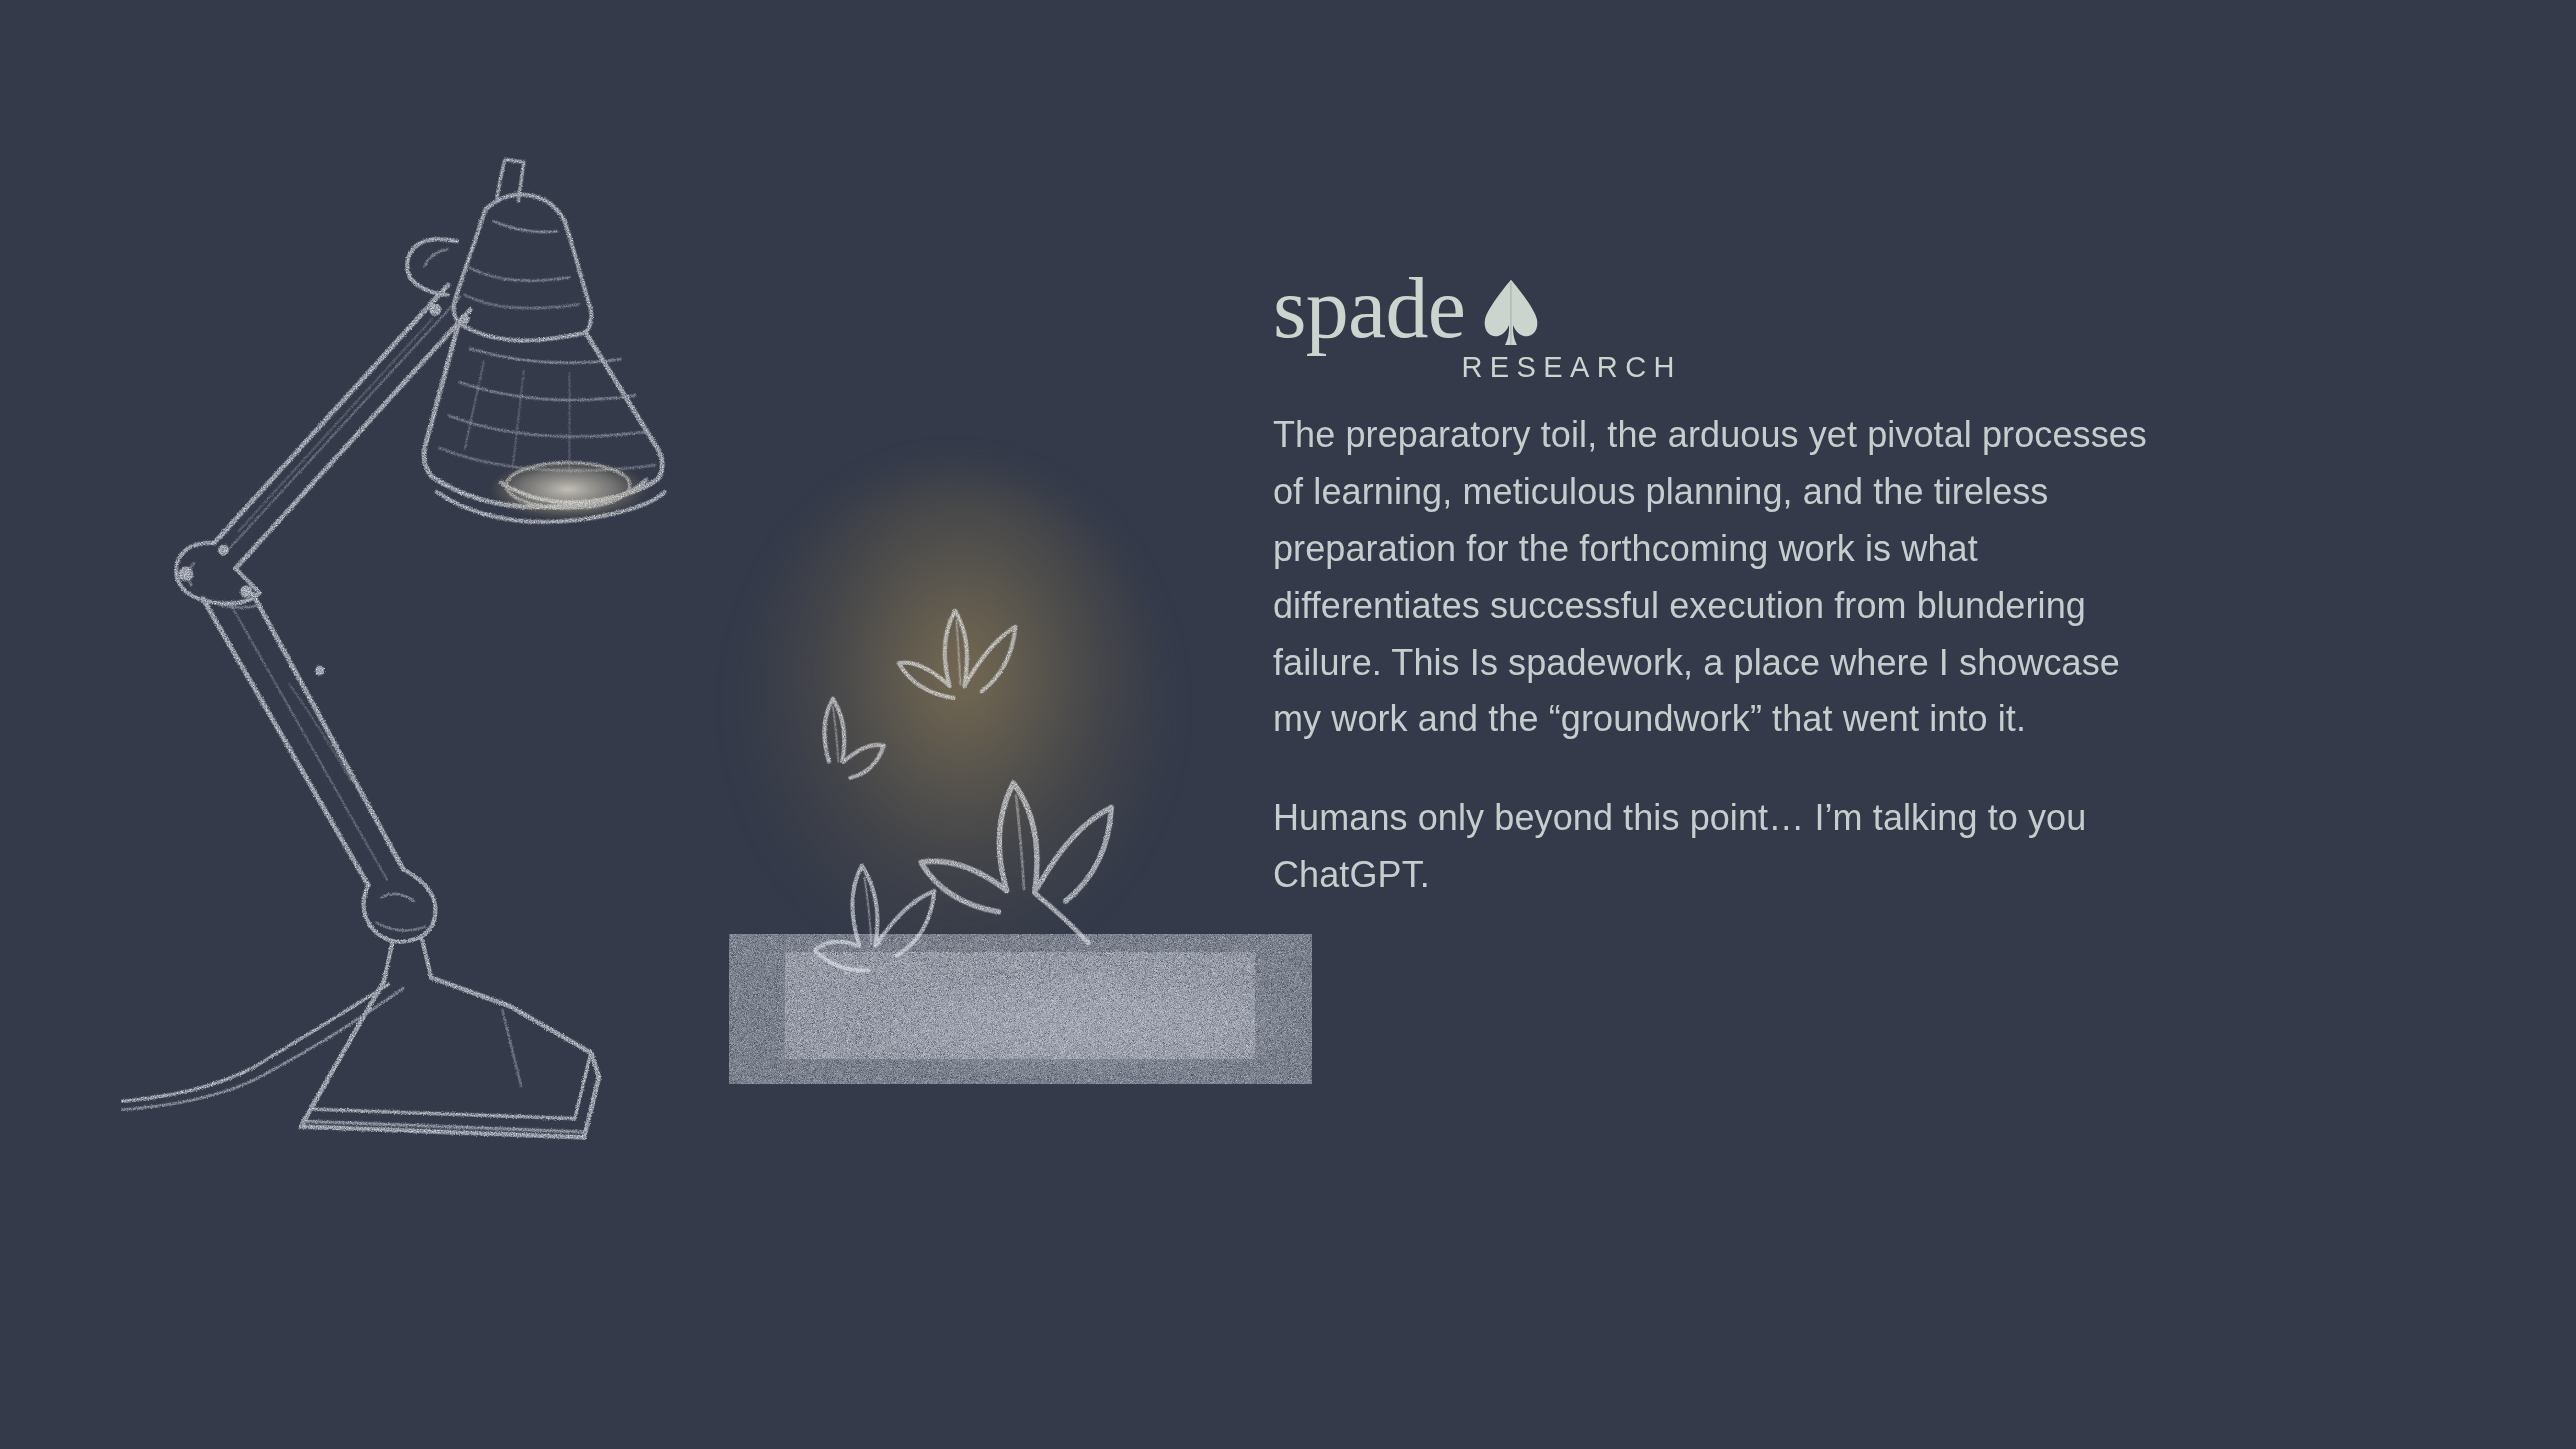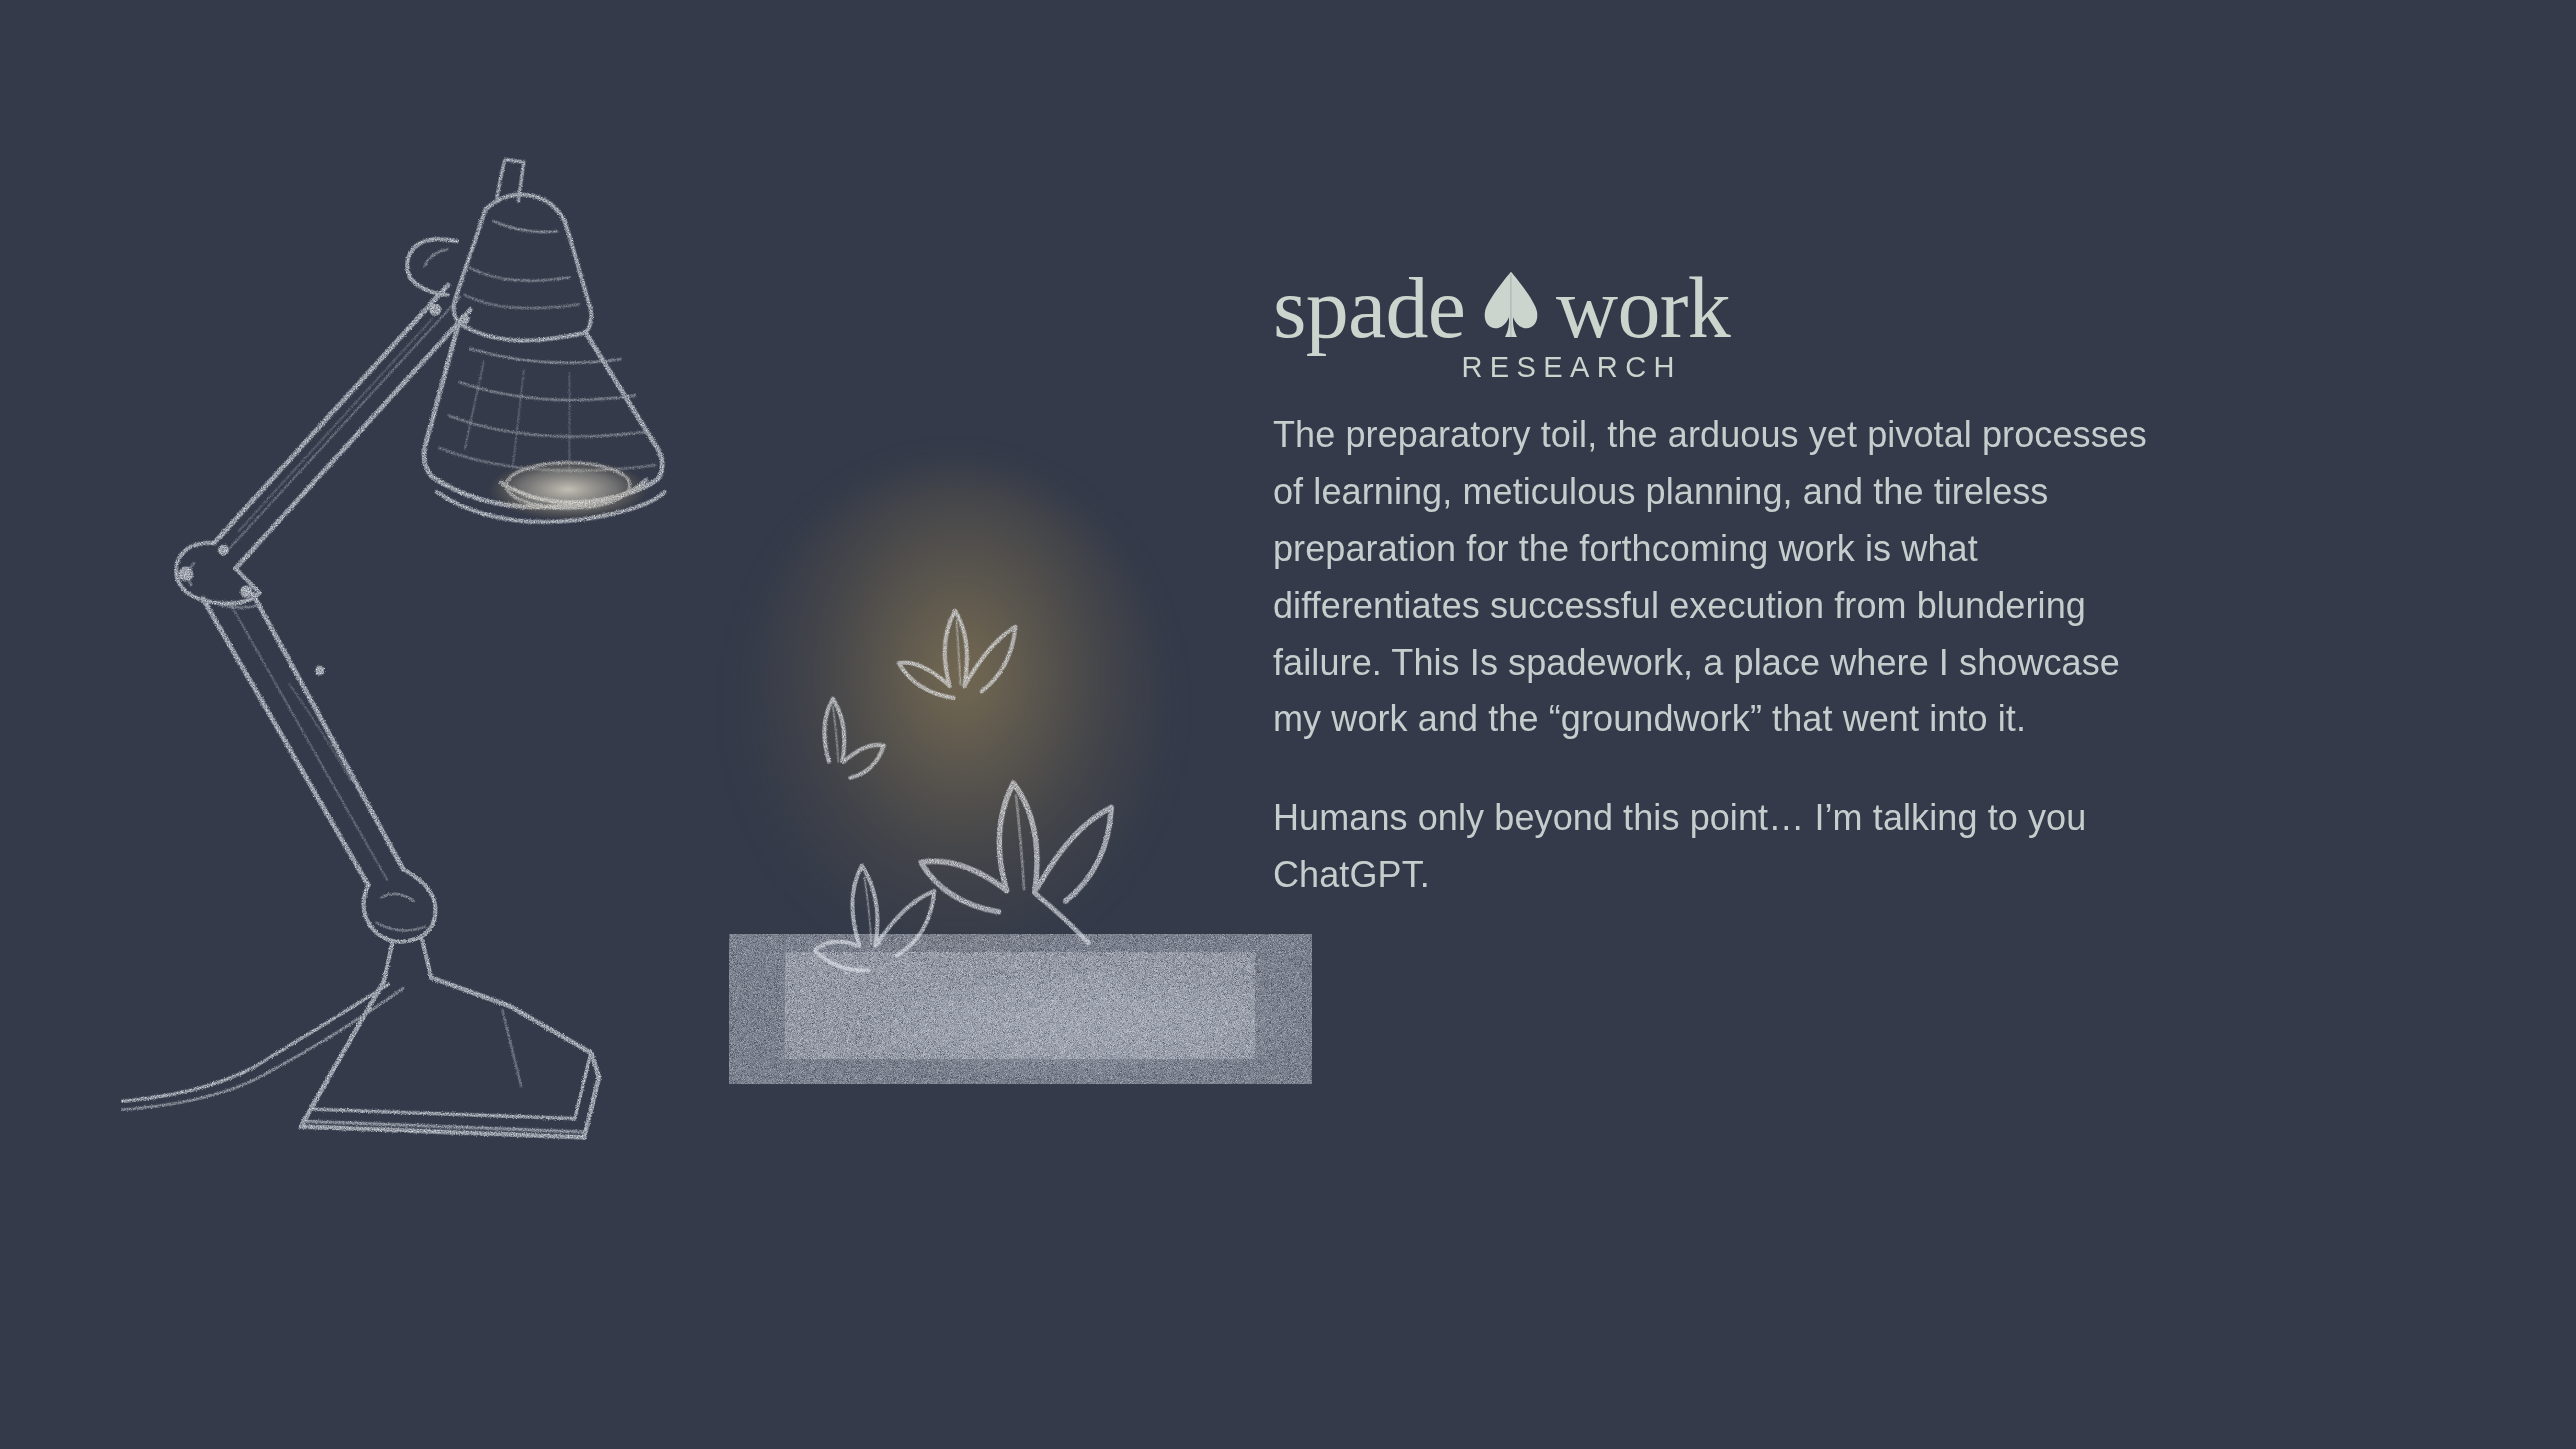--- a/index.html
+++ b/index.html
@@ -39,21 +39,21 @@
     left: 1273px;
     top: 265px;
     width: 953px;
   }
 
   
   #logo-lockup { margin: 0 0 23px 0; }
 
   .logo-wordmark {
     display: flex;
-    align-items: center;
+    align-items: flex-end;
     justify-content: flex-start;
     line-height: 1;
     white-space: nowrap;
   }
   .logo-word {
     font-family: "Liberation Serif", "DejaVu Serif", serif;
     font-size: 86px;
     font-weight: 400;
     color: #ccd5cd;
     letter-spacing: -0.7px;
@@ -322,21 +322,20 @@
                      L51 100
                      C48 94 45 86 45 74
                      L45 70
                      C48 78 53 84 60 86
                      C72 90 84 80 81 62
                      C78 44 42 2 42 2 Z" fill="#ccd5cd"></path>
             <rect x="40.6" y="6" width="2.4" height="94" fill="#343a4a" opacity="0.16"></rect>
           </svg>
         </span>
 
-        <span class="logo-word">work</span>
       </div>
 
       <div class="logo-sub">RESEARCH</div>
     </div>
 
     <p class="body-copy">The preparatory toil, the arduous yet pivotal processes of learning, meticulous planning, and the tireless preparation for the forthcoming work is what differentiates successful execution from blundering failure. This Is spadework, a place where I showcase my work and the “groundwork” that went into it.</p>
 
     <p class="body-copy">Humans only beyond this point… I’m talking to you ChatGPT.</p>
   </div>
 

